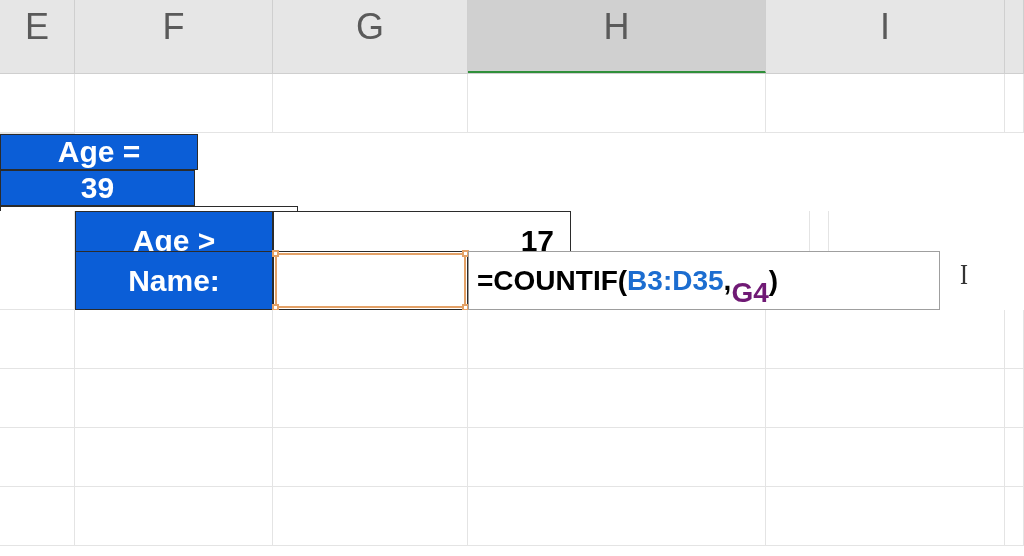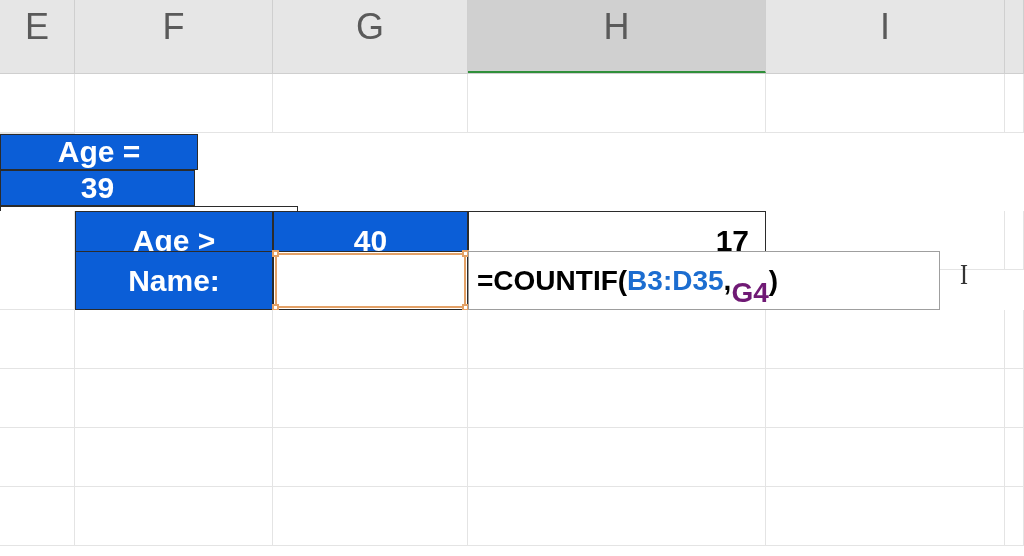--- a/index.html
+++ b/index.html
@@ -174,21 +174,20 @@
     <div class="blue-cell w-F">Age =</div>
     <div class="blue-cell w-G">39</div>
     <div class="result-cell w-H">2</div>
     <div class="cell w-I"></div>
     <div class="cell w-J"></div>
   </div>
 
   <div class="row" style="top:192px;margin-top:19px;">
     <div class="cell w-E"></div>
     <div class="blue-cell w-F">Age &gt;</div>
-    <div class="blue-cell w-G">40</div>
     <div class="result-cell w-H">17</div>
     <div class="cell w-I"></div>
     <div class="cell w-J"></div>
   </div>
 
   <div class="row" style="top:251px;border-radius:16px;">
     <div class="cell w-E"></div>
     <div class="blue-cell w-F">Name:</div>
     <div class="blue-cell ref-selected-cell w-G">
       <span>Oscar</span>

